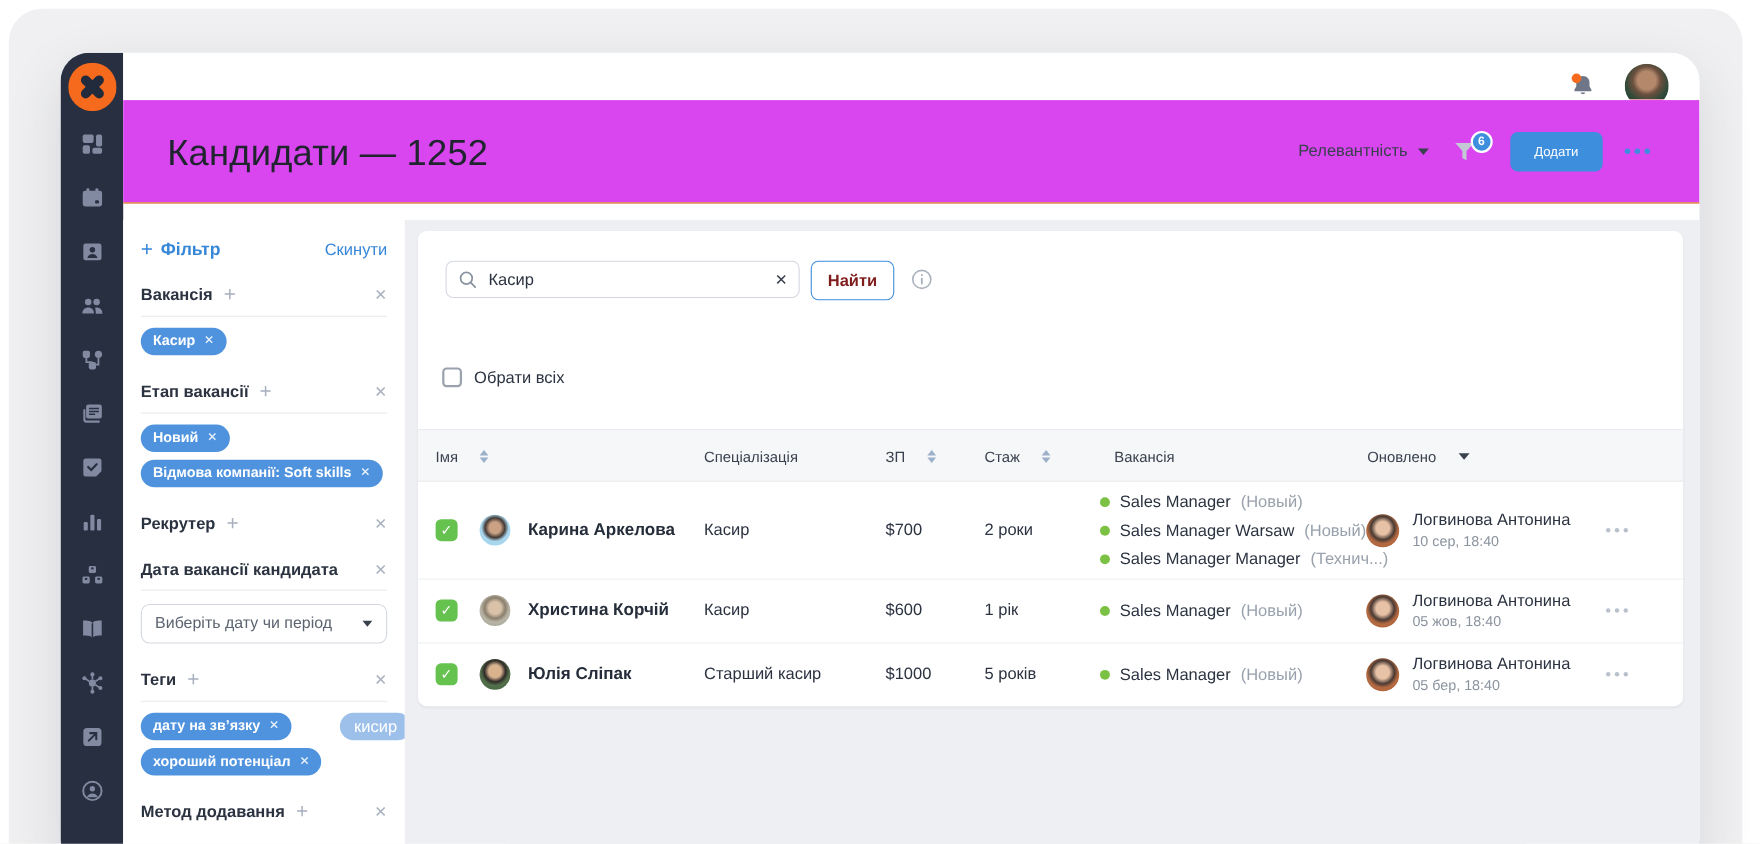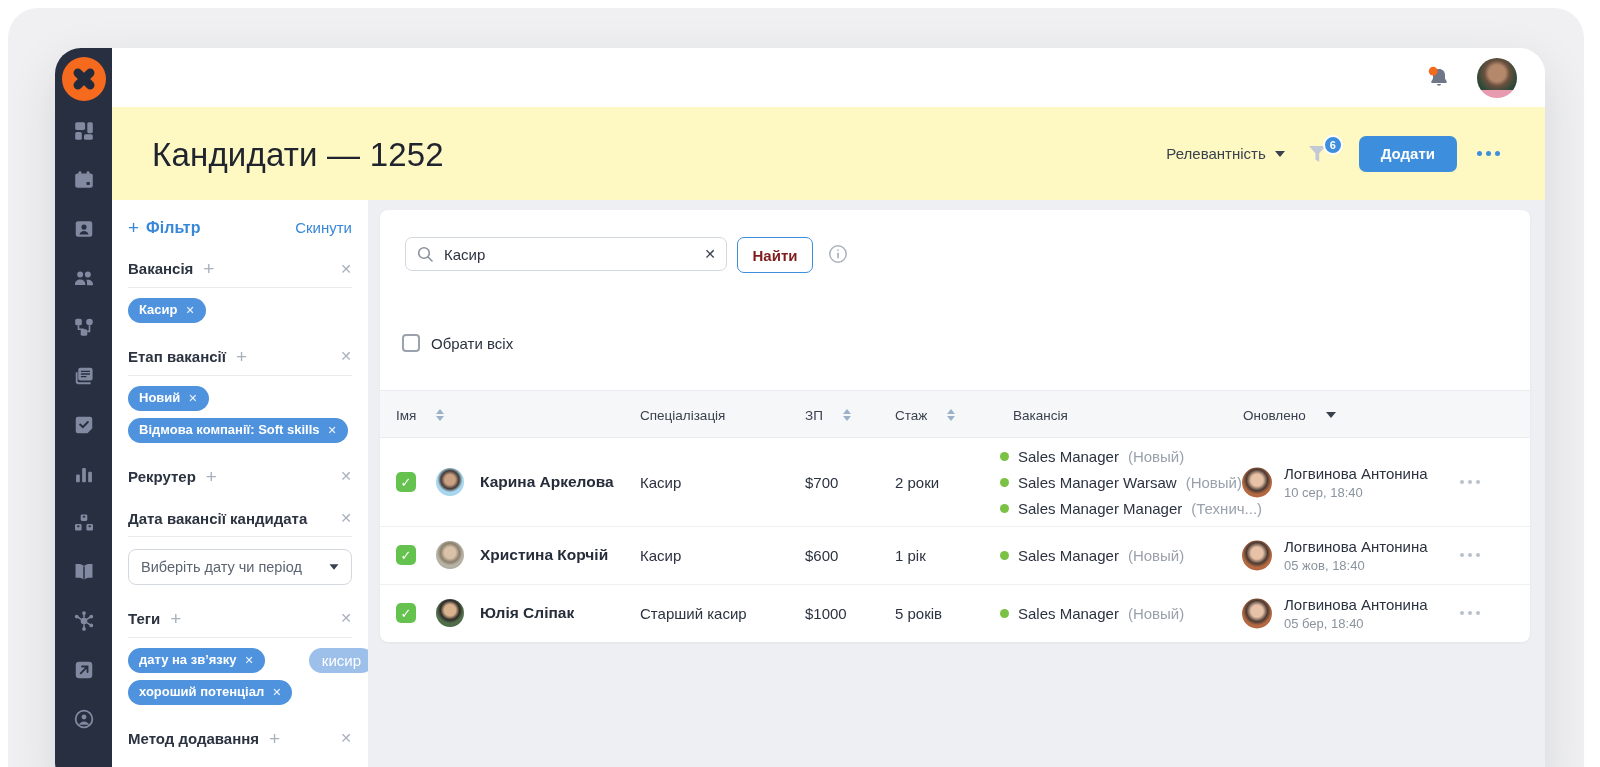--- a/index.html
+++ b/index.html
@@ -20,35 +20,35 @@
   .side-icon svg{display:block;width:22px;height:22px;}
   
   .topbar{position:absolute;left:57px;top:0;right:0;height:59px;background:#fff;
           border-bottom:1px solid #ecedf0;}
   .bell{position:absolute;right:93px;top:17px;width:26px;height:26px;cursor:pointer;}
   .avatar{border-radius:50%;overflow:hidden;}
   .avatar-user{position:absolute;right:28px;top:10px;width:40px;height:40px;cursor:pointer;
      background:linear-gradient(0deg,#e89bb0 0 20%,rgba(0,0,0,0) 20%),
      radial-gradient(circle at 50% 38%,#b3886b 0 26%,#6b4f3f 40%,#2f4a38 62%,#1d3328 100%);}
   
-  .page-header{position:absolute;left:57px;top:59px;right:0;height:93px;background:#fef9c3;
-               border-bottom:6px solid #eab308;}
+  .page-header{position:absolute;left:57px;top:43px;right:0;height:93px;background:#d946ef;
+               border-bottom:1px solid #eab308;}
   .page-title{position:absolute;left:40px;top:28px;margin:0;font-size:33px;line-height:40px;
               font-weight:500;color:#20242e;letter-spacing:.2px;}
   .header-right{position:absolute;right:45px;top:0;height:93px;display:flex;
                 align-items:center;gap:20px;}
   .sort-select{display:flex;align-items:center;gap:9px;font-size:15px;color:#39404e;cursor:pointer;}
   .caret-down{width:0;height:0;border-left:5px solid transparent;border-right:5px solid transparent;
               border-top:6px solid #39404e;}
   .funnel-wrap{position:relative;width:26px;height:26px;cursor:pointer;margin-right:8px;}
   .badge{position:absolute;right:-12px;top:-6px;min-width:20px;height:20px;border-radius:50%;
          background:#3d8edd;color:#fff;font-size:11px;font-weight:700;display:flex;
          align-items:center;justify-content:center;border:2px solid #fff;box-sizing:border-box;}
   .btn-primary{background:#3d8edd;color:#fff;border:none;border-radius:7px;height:36px;
-               padding:0 22px;font-size:15px;font-weight:700;cursor:pointer;
+               padding:0 22px;font-size:12px;font-weight:400;cursor:pointer;
                font-family:inherit;}
   .dots{display:flex;gap:4px;align-items:center;cursor:pointer;}
   .dots i{width:5px;height:5px;border-radius:50%;background:#3d8edd;display:block;}
   
   .filter-panel{position:absolute;left:57px;top:152px;width:256px;bottom:0;background:#fff;
                 padding:18px 16px 0 16px;box-sizing:border-box;overflow:hidden;}
   .filter-top{display:flex;justify-content:space-between;align-items:center;margin-bottom:22px;}
   .link{color:#3787d8;font-size:16px;font-weight:700;cursor:pointer;display:flex;gap:7px;align-items:center;}
   .link.plain{font-weight:400;font-size:15px;}
   .plus{color:#3787d8;font-weight:400;font-size:19px;line-height:1;}

